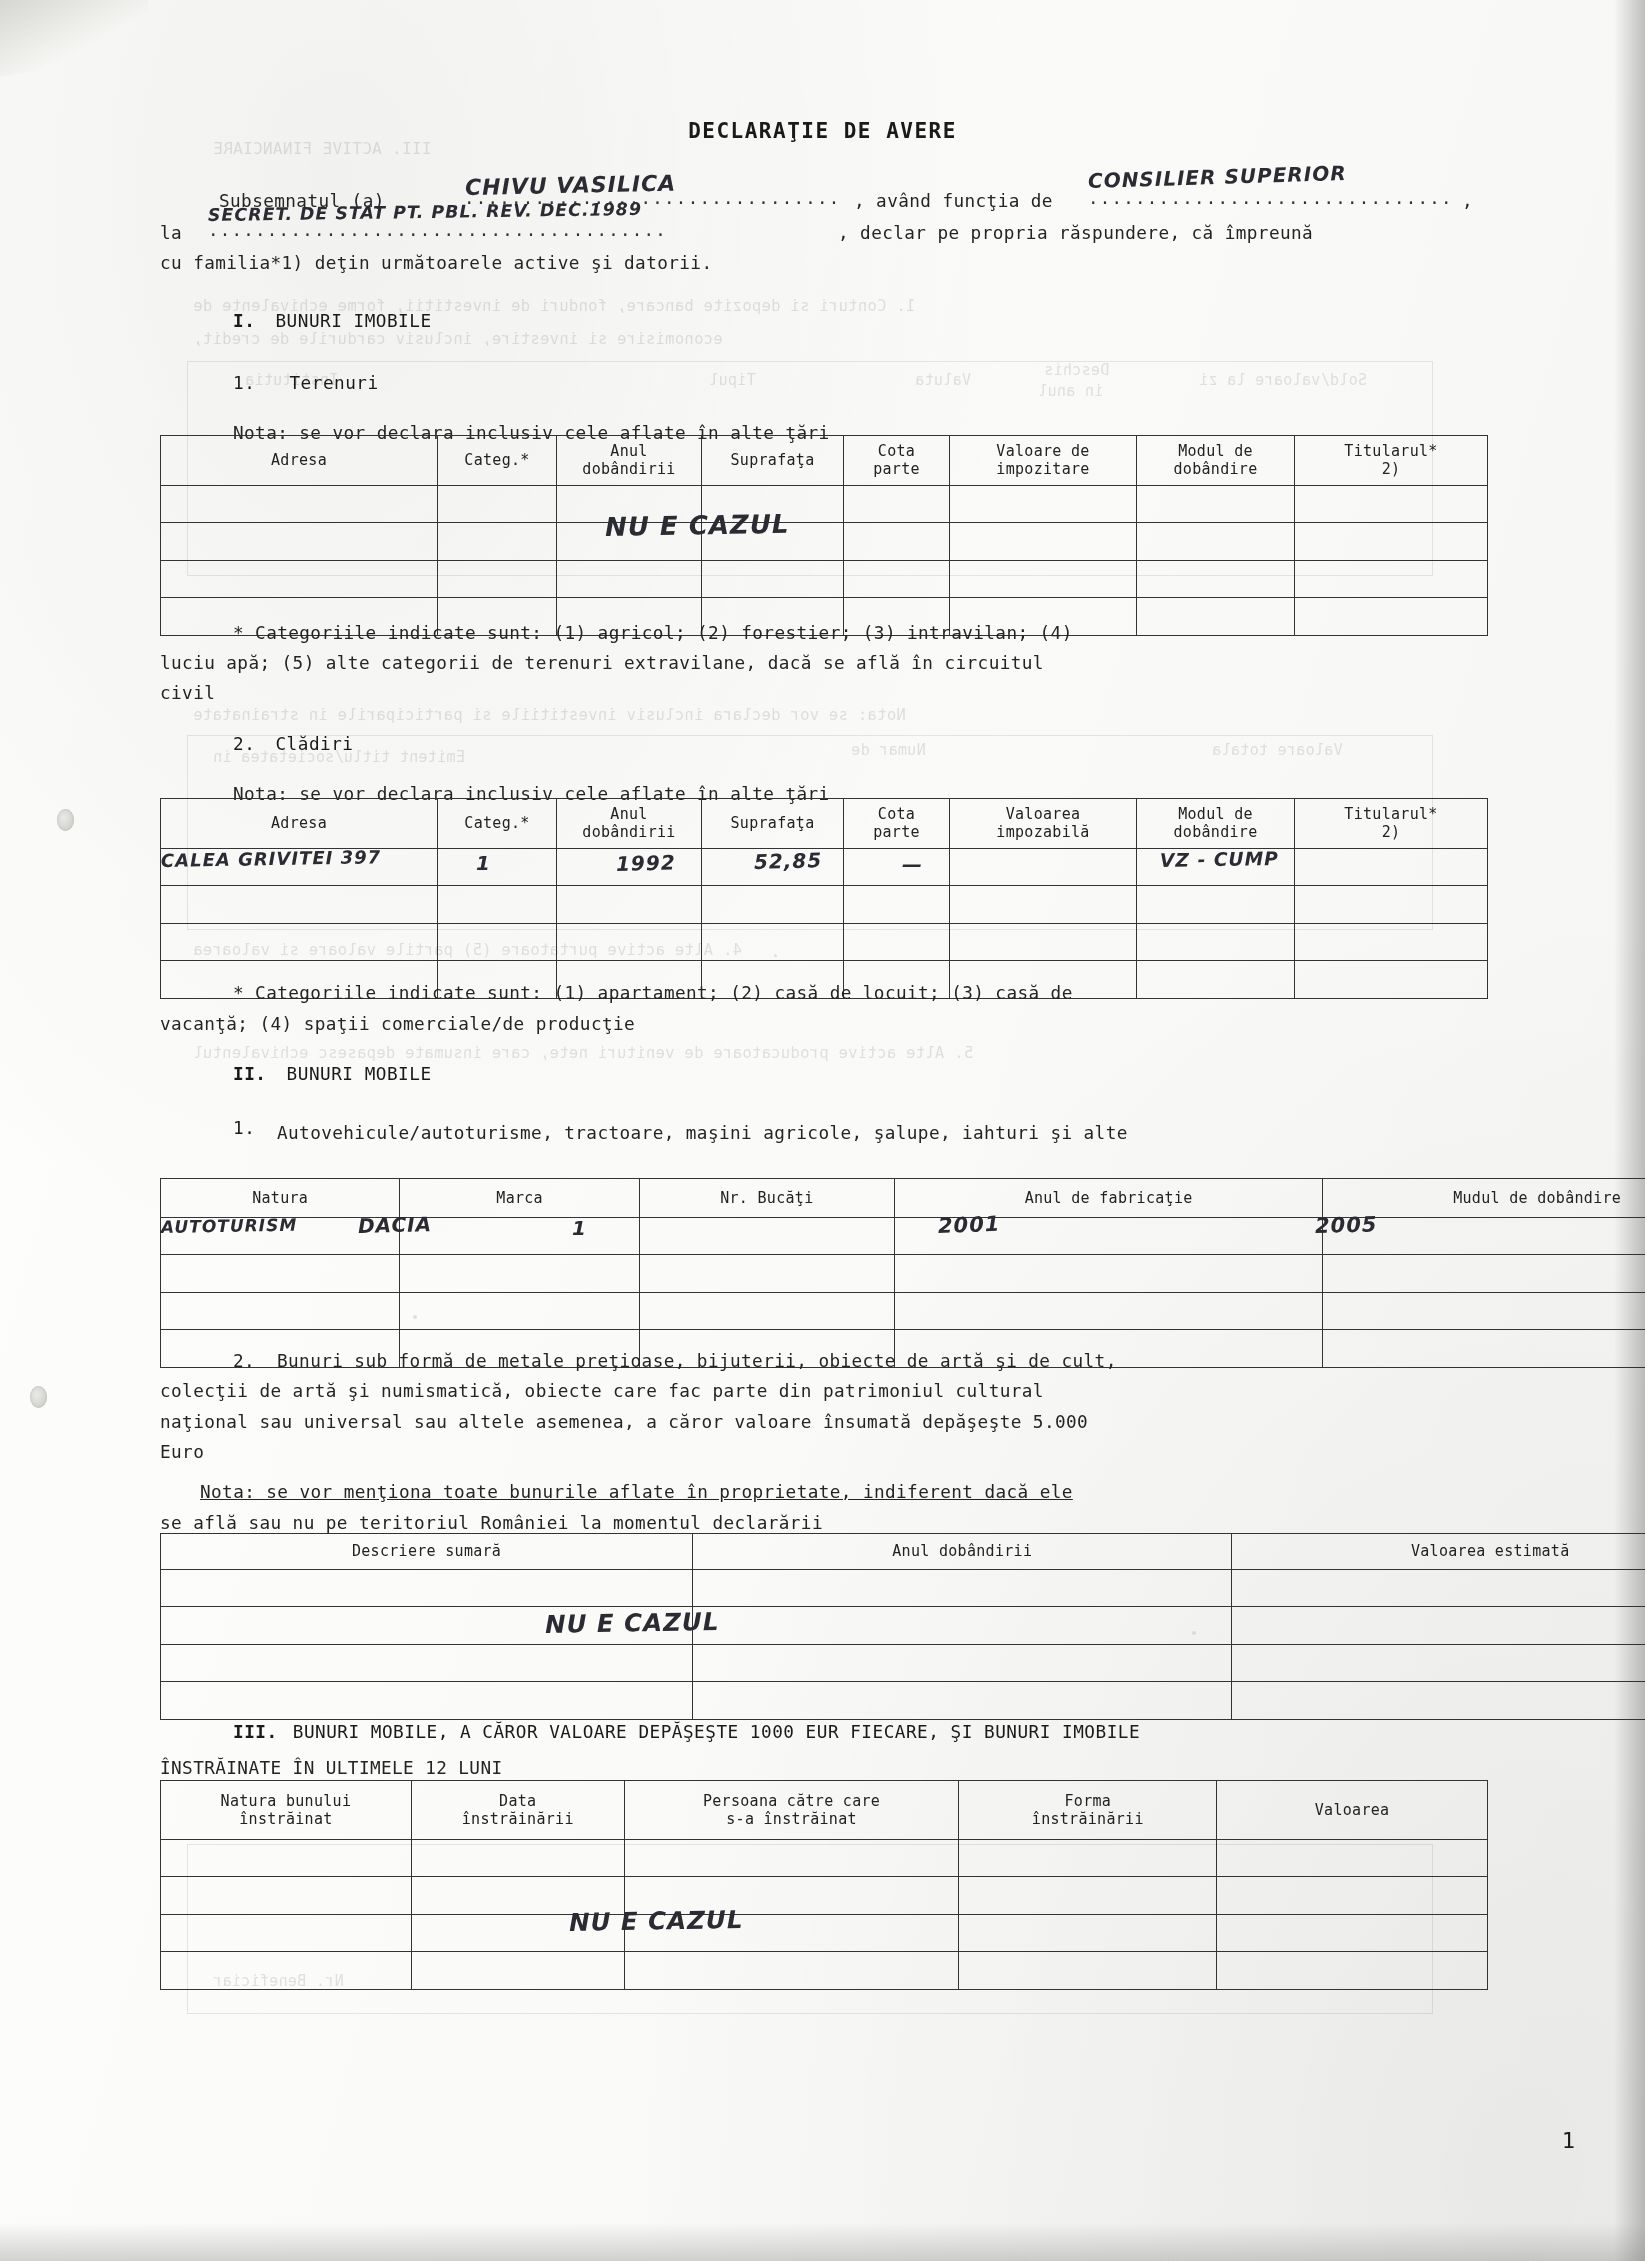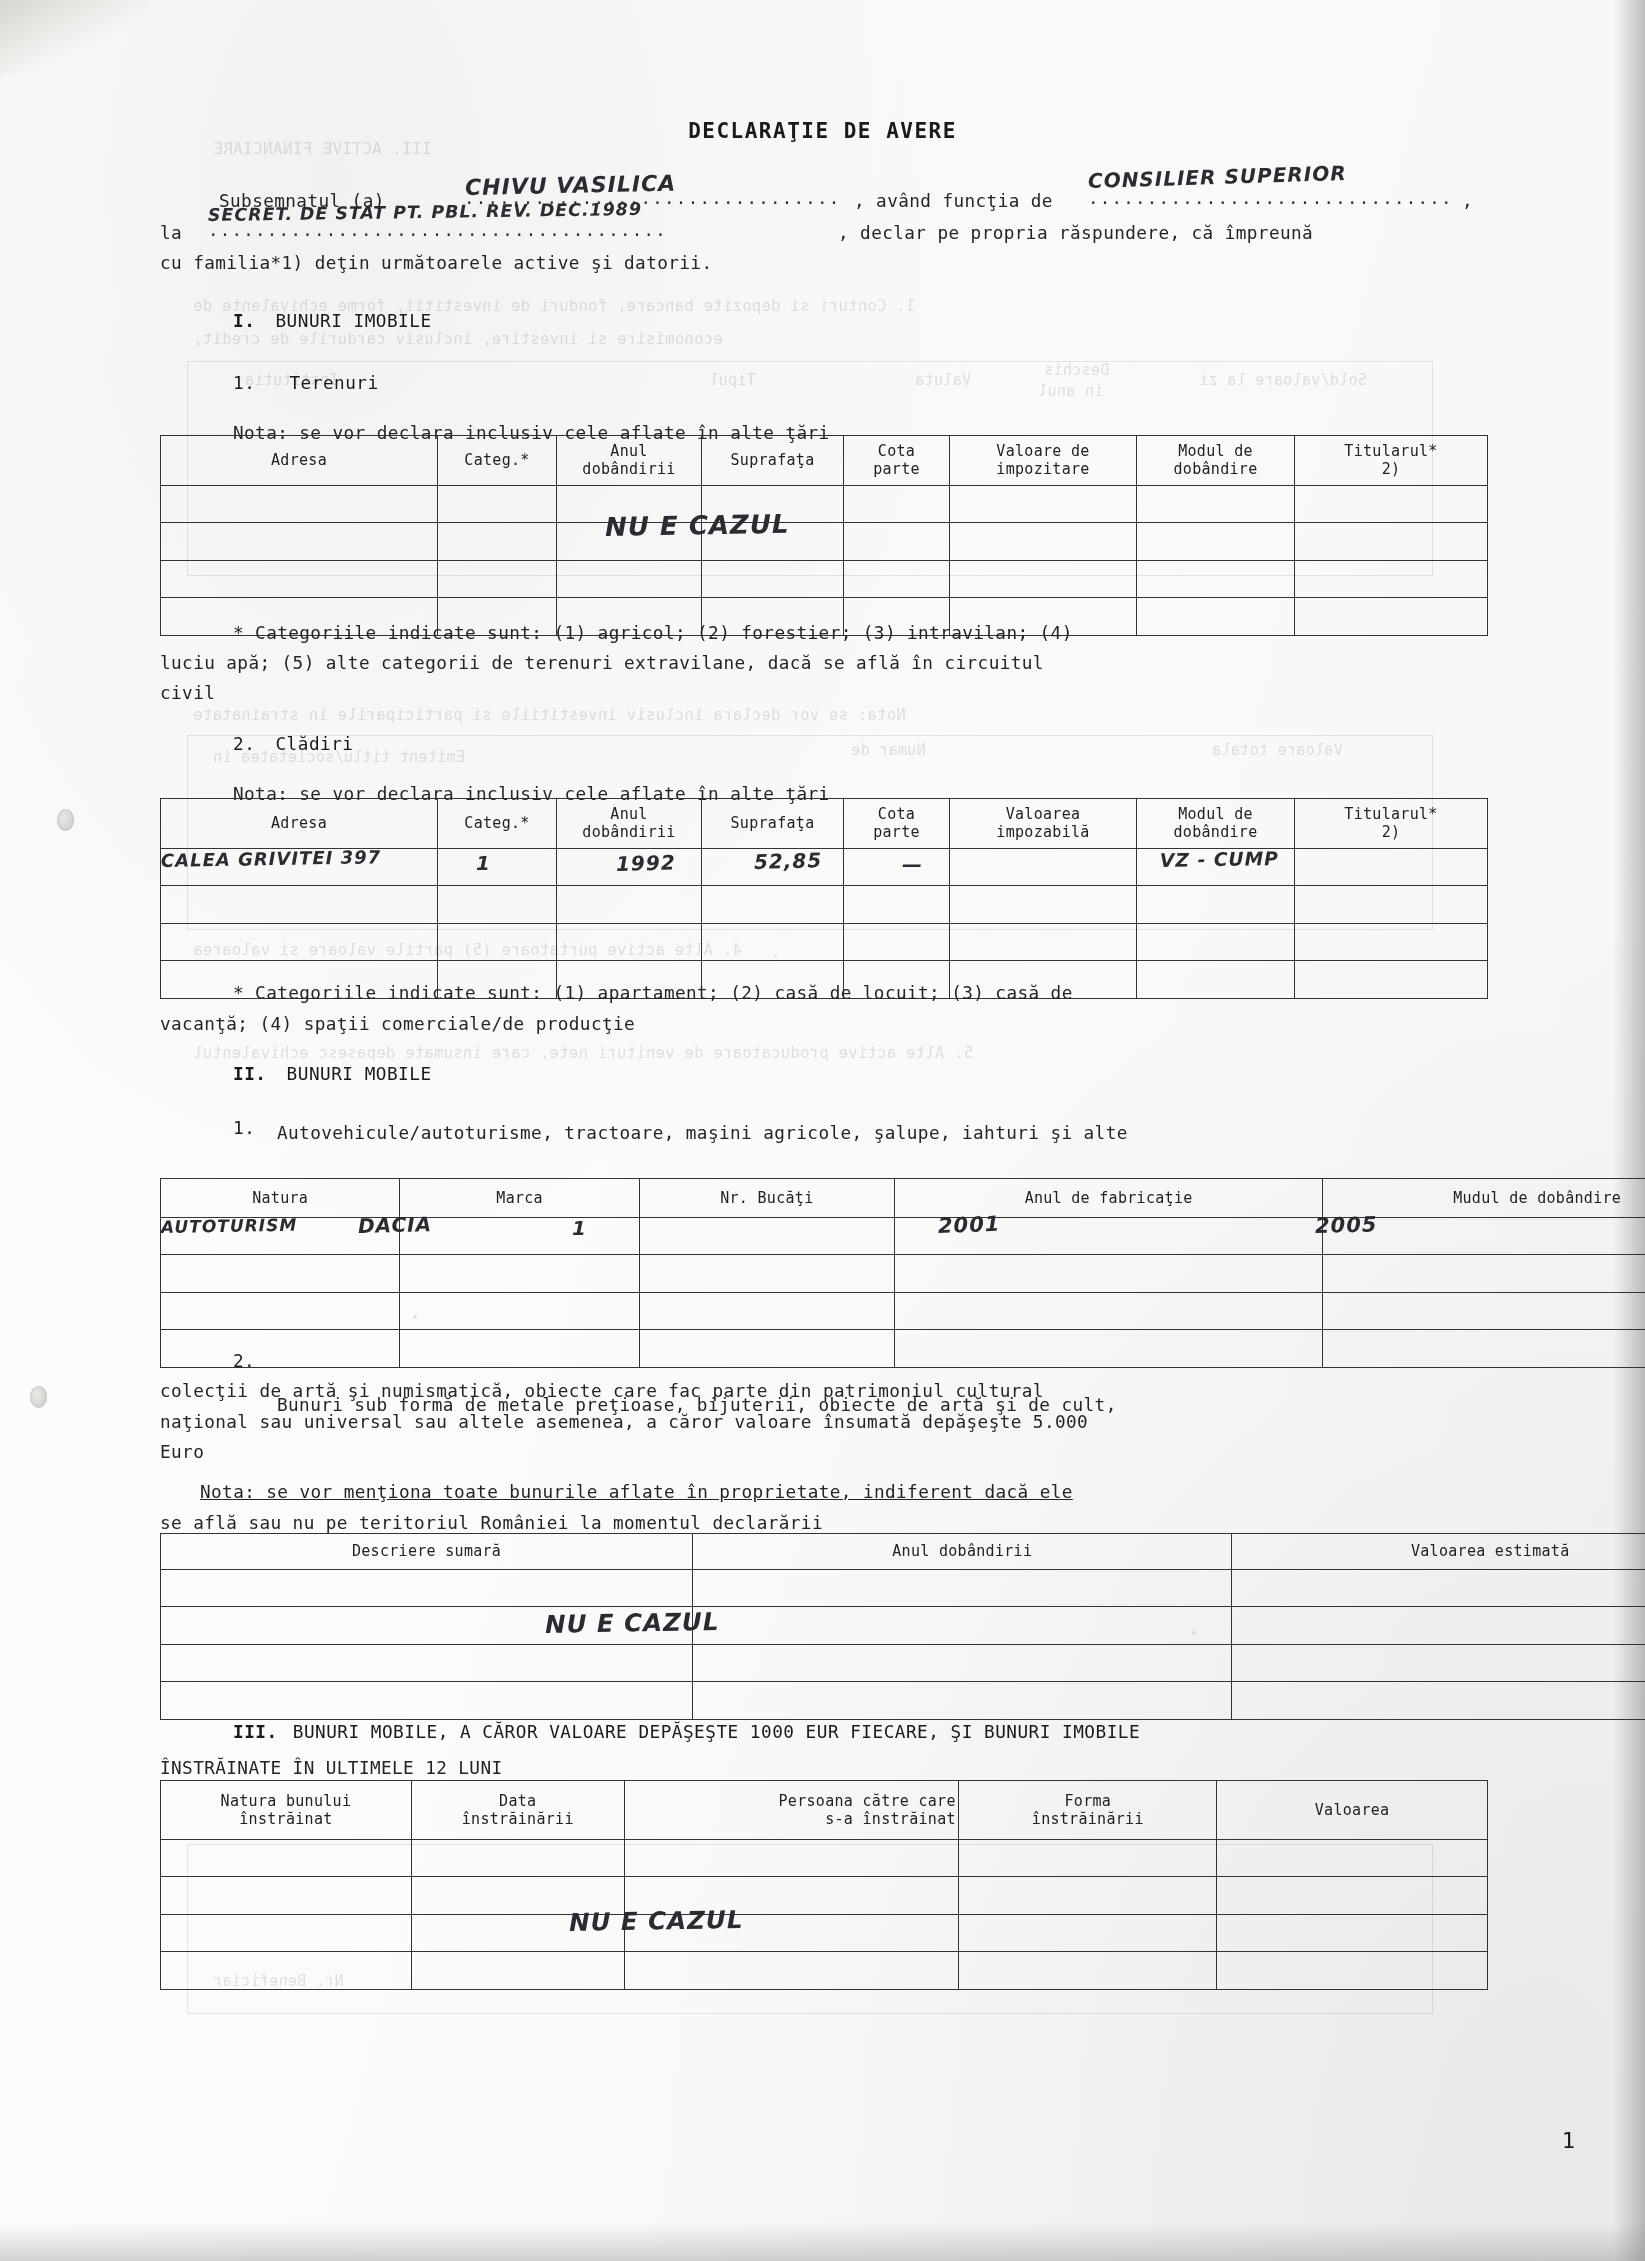--- a/index.html
+++ b/index.html
@@ -419,21 +419,21 @@
         </tr>
   </tbody>
     </table>
   <div class="hw" style="left:161px; top:1217px; font-size:17px; transform:rotate(-1deg);">AUTOTURISM</div>
   <div class="hw" style="left:358px; top:1214px; font-size:20px; transform:rotate(-1.5deg);">DACIA</div>
   <div class="hw" style="left:572px; top:1216px; font-size:20px;">1</div>
   <div class="hw" style="left:938px; top:1214px; font-size:21px; transform:rotate(-2deg);">2001</div>
   <div class="hw" style="left:1315px; top:1214px; font-size:21px; transform:rotate(-1.5deg);">2005</div>
 
   <div class="para" style="left:233px; top:1346px;">2.</div>
-  <div class="para" style="left:277px; top:1346px;margin-top:44px;">Bunuri sub formă de metale preţioase, bijuterii, obiecte de artă şi de cult,</div>
+  <div class="para" style="left:277px; top:1346px;">Bunuri sub formă de metale preţioase, bijuterii, obiecte de artă şi de cult,</div>
   <div class="para" style="left:160px; top:1376px;">colecţii de artă şi numismatică, obiecte care fac parte din patrimoniul cultural</div>
   <div class="para" style="left:160px; top:1407px;">naţional sau universal sau altele asemenea, a căror valoare însumată depăşeşte 5.000</div>
   <div class="para" style="left:160px; top:1437px;">Euro</div>
 
   <div class="para" style="left:200px; top:1477px;text-decoration:underline;">Nota: se vor menţiona toate bunurile aflate în proprietate, indiferent dacă ele</div>
   <div class="para" style="left:160px; top:1508px;">se află sau nu pe teritoriul României la momentul declarării</div>
 
   <table class="grid" style="left:160px; top:1533px; width:1589px;">
     <colgroup>
         <col style="width:445px">
@@ -481,21 +481,21 @@
       <col style="width:251px">
         <col style="width:213px">
         <col style="width:335px">
         <col style="width:258px">
         <col style="width:271px">
     </colgroup>
     <tbody>
         <tr>
       <th style="height:55px;">Natura bunului<br>înstrăinat</th>
       <th style="height:55px;">Data<br>înstrăinării</th>
-      <th style="height:55px;text-align:right;">Persoana către care<br>s-a înstrăinat</th>
+      <th style="height:55px;">Persoana către care<br>s-a înstrăinat</th>
       <th style="height:55px;">Forma<br>înstrăinării</th>
       <th style="height:55px;"><span>Valoarea</span></th>
     </tr>
     <tr>
           <td class="r"></td>
           <td class="r"></td>
           <td class="r"></td>
           <td class="r"></td>
           <td class="r"></td>
         </tr>

